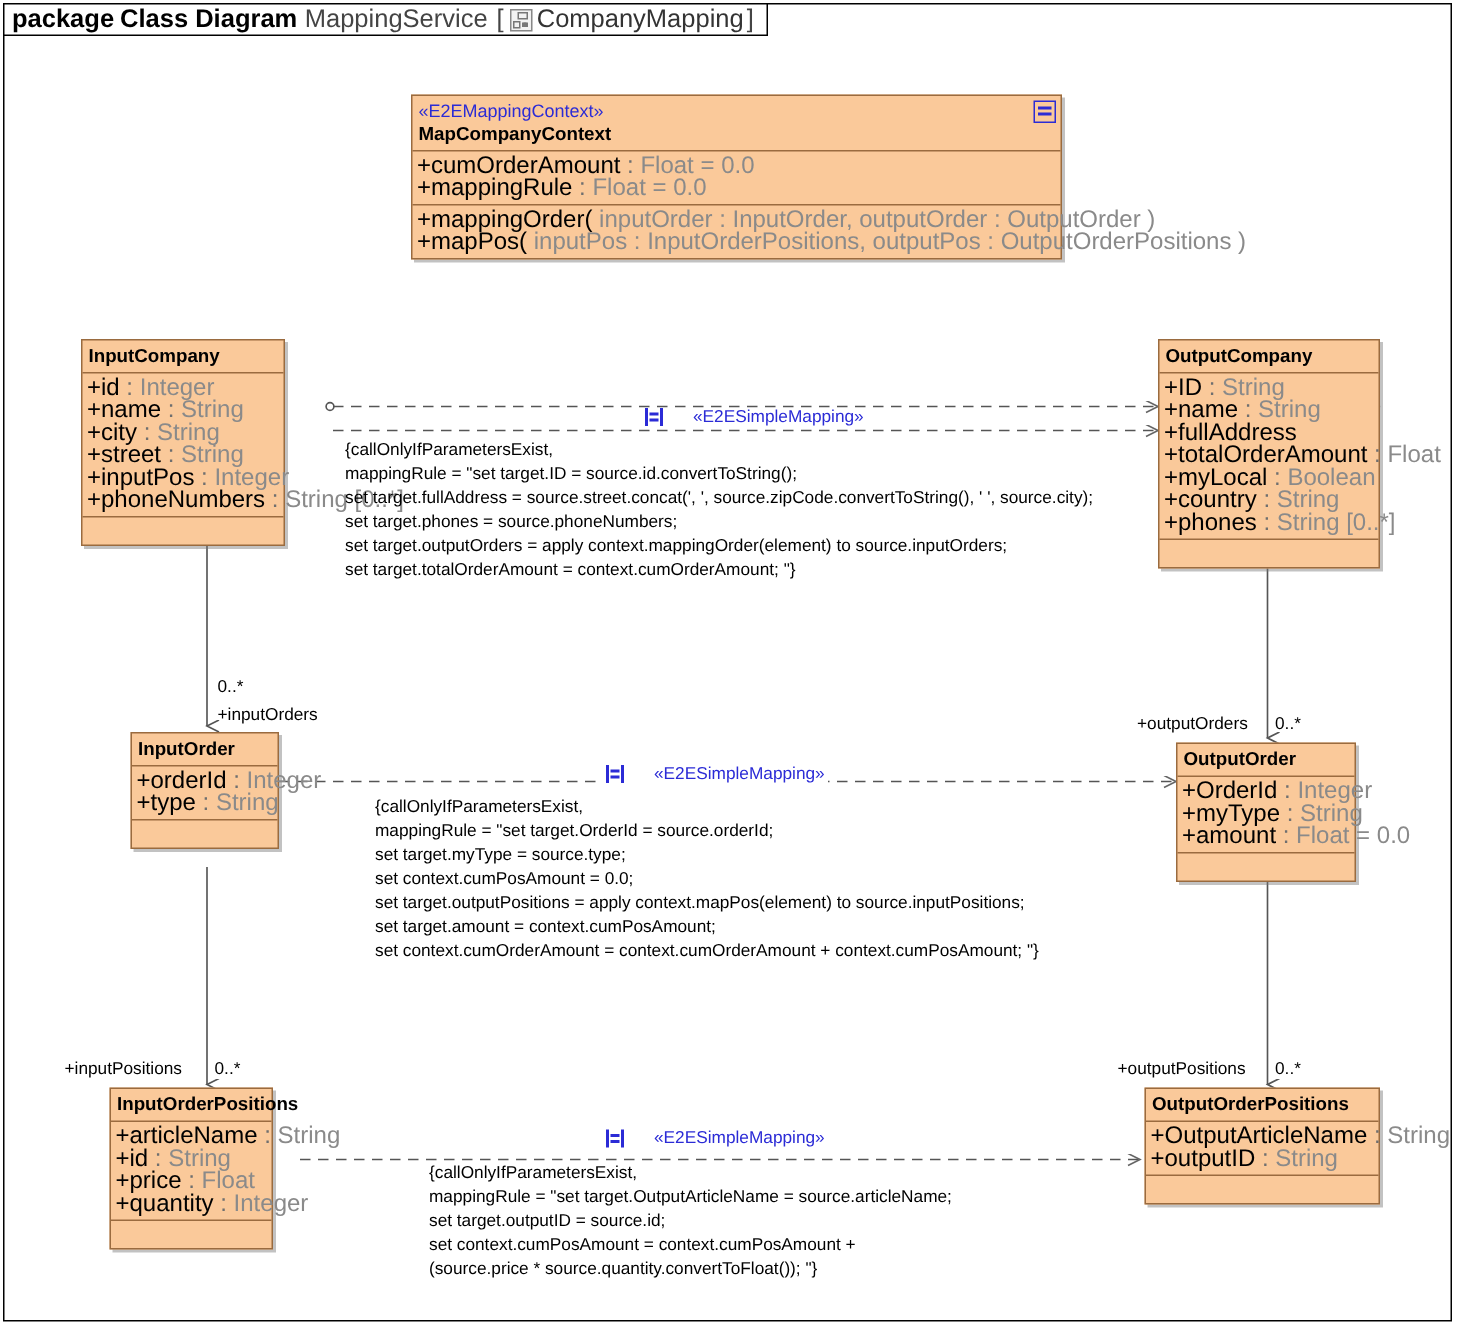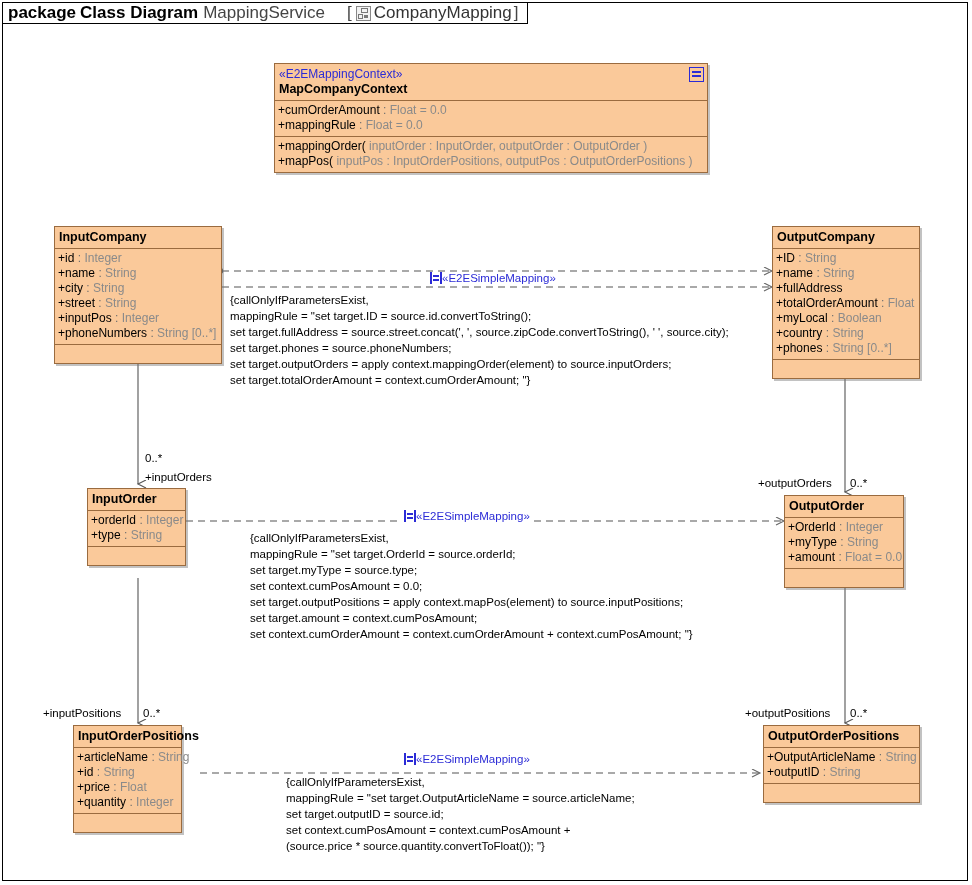--- a/index.html
+++ b/index.html
@@ -42,21 +42,21 @@
     z-index: 6;
   }
   #package-tab .kw {
     font-weight: bold;
     margin-right: 4px;
   }
   #package-tab .kw2 {
     font-weight: bold;
     margin-right: 5px;
   }
-  #package-tab .svc { color: #444; margin-right: 20px; }
+  #package-tab .svc { color: #444; margin-right: 4px; }
   #package-tab .brk { color: #444; margin: 0 2px; }
   #package-tab .pkgname { color: #333; }
   .mini-icon {
     display: inline-block;
     width: 13px;
     height: 13px;
     border: 1px solid #888;
     background: #f2f2f2;
     position: relative;
     margin: 0 3px 0 2px;
@@ -108,21 +108,21 @@
   }
   .uml-class .cls-sec {
     border-bottom: 1px solid #9a6b3f;
     padding: 2px 3px 3px 3px;
   }
   .uml-class .cls-sec:last-child { border-bottom: none; }
   .uml-class .cls-empty {
     height: 13px;
   }
   .feat {
-    font-size: 12px;
+    font-size: 16px;
     line-height: 15px;
     white-space: nowrap;
     color: #000;
   }
   .feat .ty { color: #8a8a8a; }
   .feat .pun { color: #6f6f6f; }
 
   
   .note-icon {
     position: absolute;
@@ -149,21 +149,21 @@
   .map-label {
     position: absolute;
     font-size: 11.5px;
     color: #2b2bd6;
     white-space: nowrap;
     z-index: 5;
     background: #ffffff;
     padding: 0 2px;
     display: flex;
     align-items: center;
-    gap: 0;
+    gap: 20px;
   }
   .iface-icon {
     display: inline-block;
     width: 12px;
     height: 12px;
     border-left: 2px solid #2b2bd6;
     border-right: 2px solid #2b2bd6;
     position: relative;
     box-sizing: border-box;
   }
@@ -261,21 +261,21 @@
   <div class="cls-sec">
     <div class="feat"><span>+</span><span>cumOrderAmount</span><span class="pun"> : </span><span class="ty">Float</span><span class="ty"> = 0.0</span></div>
     <div class="feat"><span>+</span><span>mappingRule</span><span class="pun"> : </span><span class="ty">Float</span><span class="ty"> = 0.0</span></div>
   </div>
   <div class="cls-sec">
     <div class="feat"><span>+</span><span>mappingOrder(</span><span class="ty"> inputOrder : InputOrder, outputOrder : OutputOrder )</span></div>
     <div class="feat"><span>+</span><span>mapPos(</span><span class="ty"> inputPos : InputOrderPositions, outputPos : OutputOrderPositions )</span></div>
   </div>
 </div>
 
-<div class="uml-class" id="cls-input-company" style="left:54px; top:226px; width:168px;">
+<div class="uml-class" id="cls-input-company" style="left:54px; top:226px; width:136px;">
   <div class="cls-head">
     <span class="cname">InputCompany</span>
   </div>
   <div class="cls-sec">
     <div class="feat"><span>+</span><span>id</span><span class="pun"> : </span><span class="ty">Integer</span></div>
     <div class="feat"><span>+</span><span>name</span><span class="pun"> : </span><span class="ty">String</span></div>
     <div class="feat"><span>+</span><span>city</span><span class="pun"> : </span><span class="ty">String</span></div>
     <div class="feat"><span>+</span><span>street</span><span class="pun"> : </span><span class="ty">String</span></div>
     <div class="feat"><span>+</span><span>inputPos</span><span class="pun"> : </span><span class="ty">Integer</span></div>
     <div class="feat"><span>+</span><span>phoneNumbers</span><span class="pun"> : </span><span class="ty">String [0..*]</span></div>

